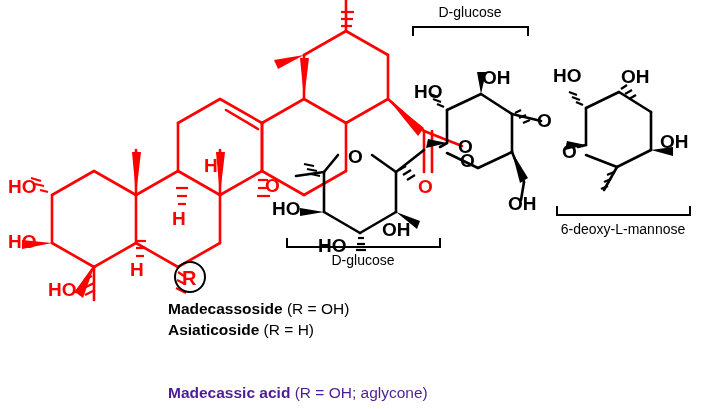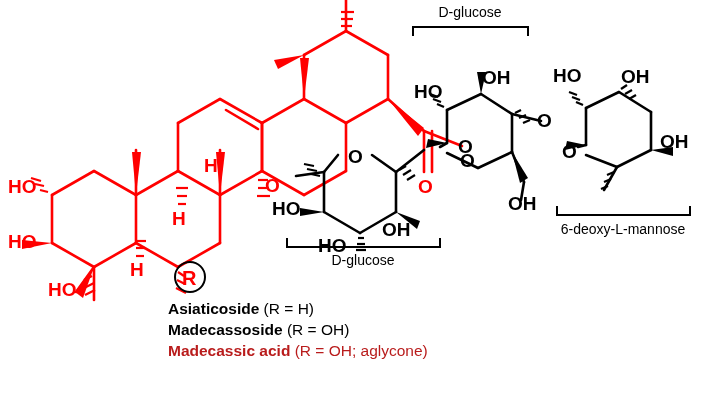--- a/index.html
+++ b/index.html
@@ -16,21 +16,21 @@
   .hash-blk{stroke:#000000;stroke-width:2.2;stroke-linecap:butt;}
   .atom{font-family:"Liberation Sans","DejaVu Sans",sans-serif;font-weight:bold;font-size:19px;}
   .atom-red{fill:#FF0000;}
   .atom-blk{fill:#000000;}
   .sugar-label{font-family:"Liberation Sans","DejaVu Sans",sans-serif;
                font-size:14px;fill:#000000;font-weight:normal;}
   .bracket{stroke:#000000;stroke-width:2;fill:none;}
   .rcircle{stroke:#000000;stroke-width:2;fill:none;}
   .caption{position:absolute;left:168px;top:298px;width:420px;}
   .cap-line{font-size:15.5px;line-height:21px;white-space:nowrap;color:#000;}
-  .cap-line.red{color:#b91c1c;}
+  .cap-line.red{color:#4c1d95;margin-top:42px;}
   .cap-name{font-weight:bold;}
   .cap-paren{font-weight:normal;}
 </style>
 </head>
 <body>
 
 <div id="figure">
 
   <svg id="structure" viewBox="0 0 705 409">
 
@@ -284,23 +284,23 @@
 
     <g>
       <path class="bracket" d="M 557,206 L 557,215 L 690,215 L 690,206"></path>
     </g>
     <text class="sugar-label" x="623" y="234" text-anchor="middle">6-deoxy-L-mannose</text>
 
   </svg>
 
   <div class="caption">
     <div class="cap-line">
-      <span class="cap-name">Asiaticoside</span><span class="cap-paren"> (R = H)</span>
+      <span class="cap-name">Madecassoside</span><span class="cap-paren"> (R = OH)</span>
     </div>
     <div class="cap-line">
-      <span class="cap-name">Madecassoside</span><span class="cap-paren"> (R = OH)</span>
+      <span class="cap-name">Asiaticoside</span><span class="cap-paren"> (R = H)</span>
     </div>
     <div class="cap-line red">
       <span class="cap-name">Madecassic acid</span><span class="cap-paren"> (R = OH; aglycone)</span>
     </div>
   </div>
 
 </div>
 
 </body></html>

